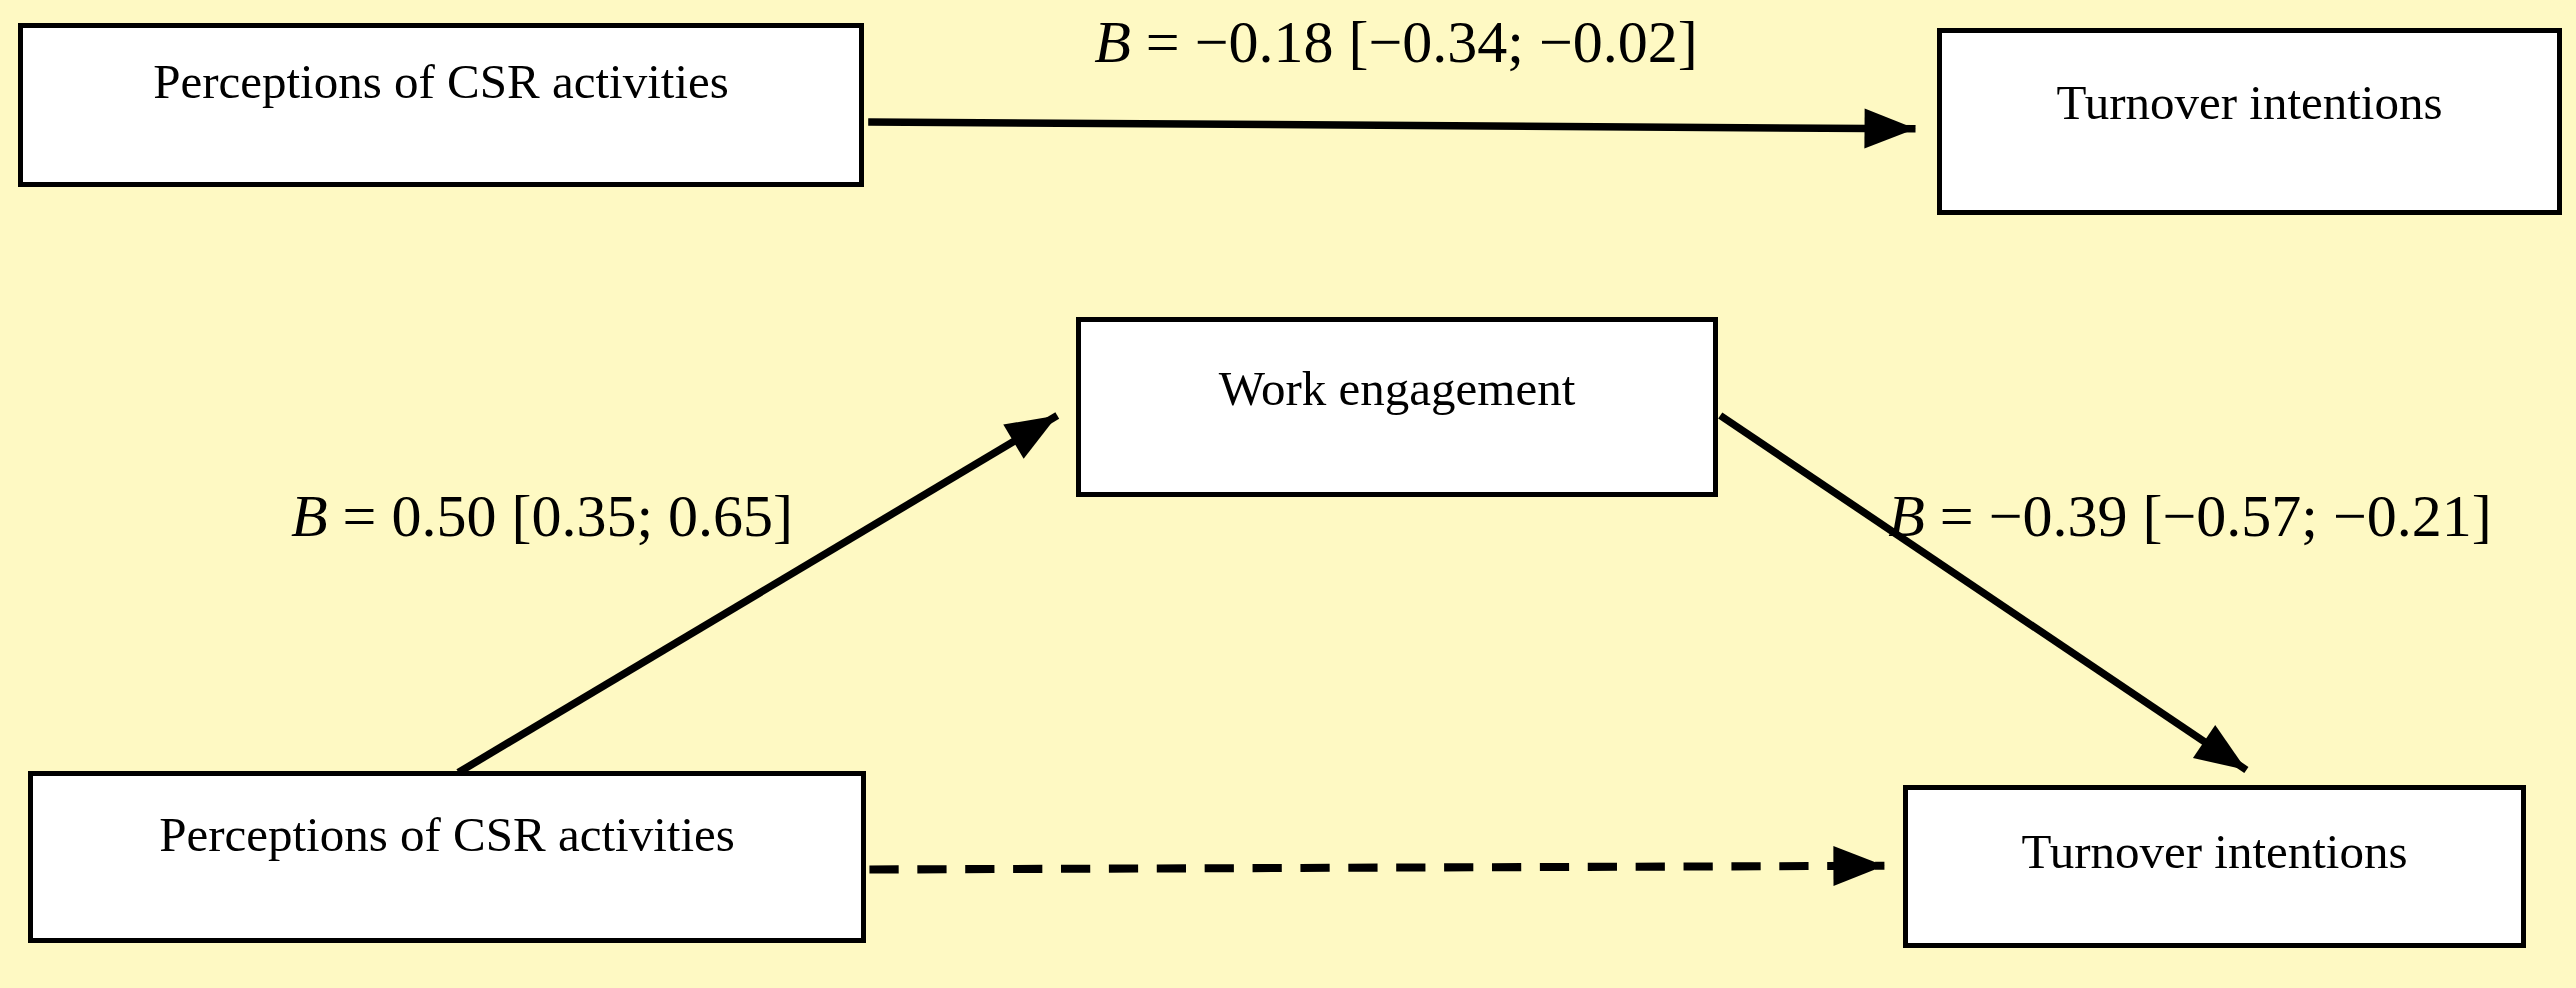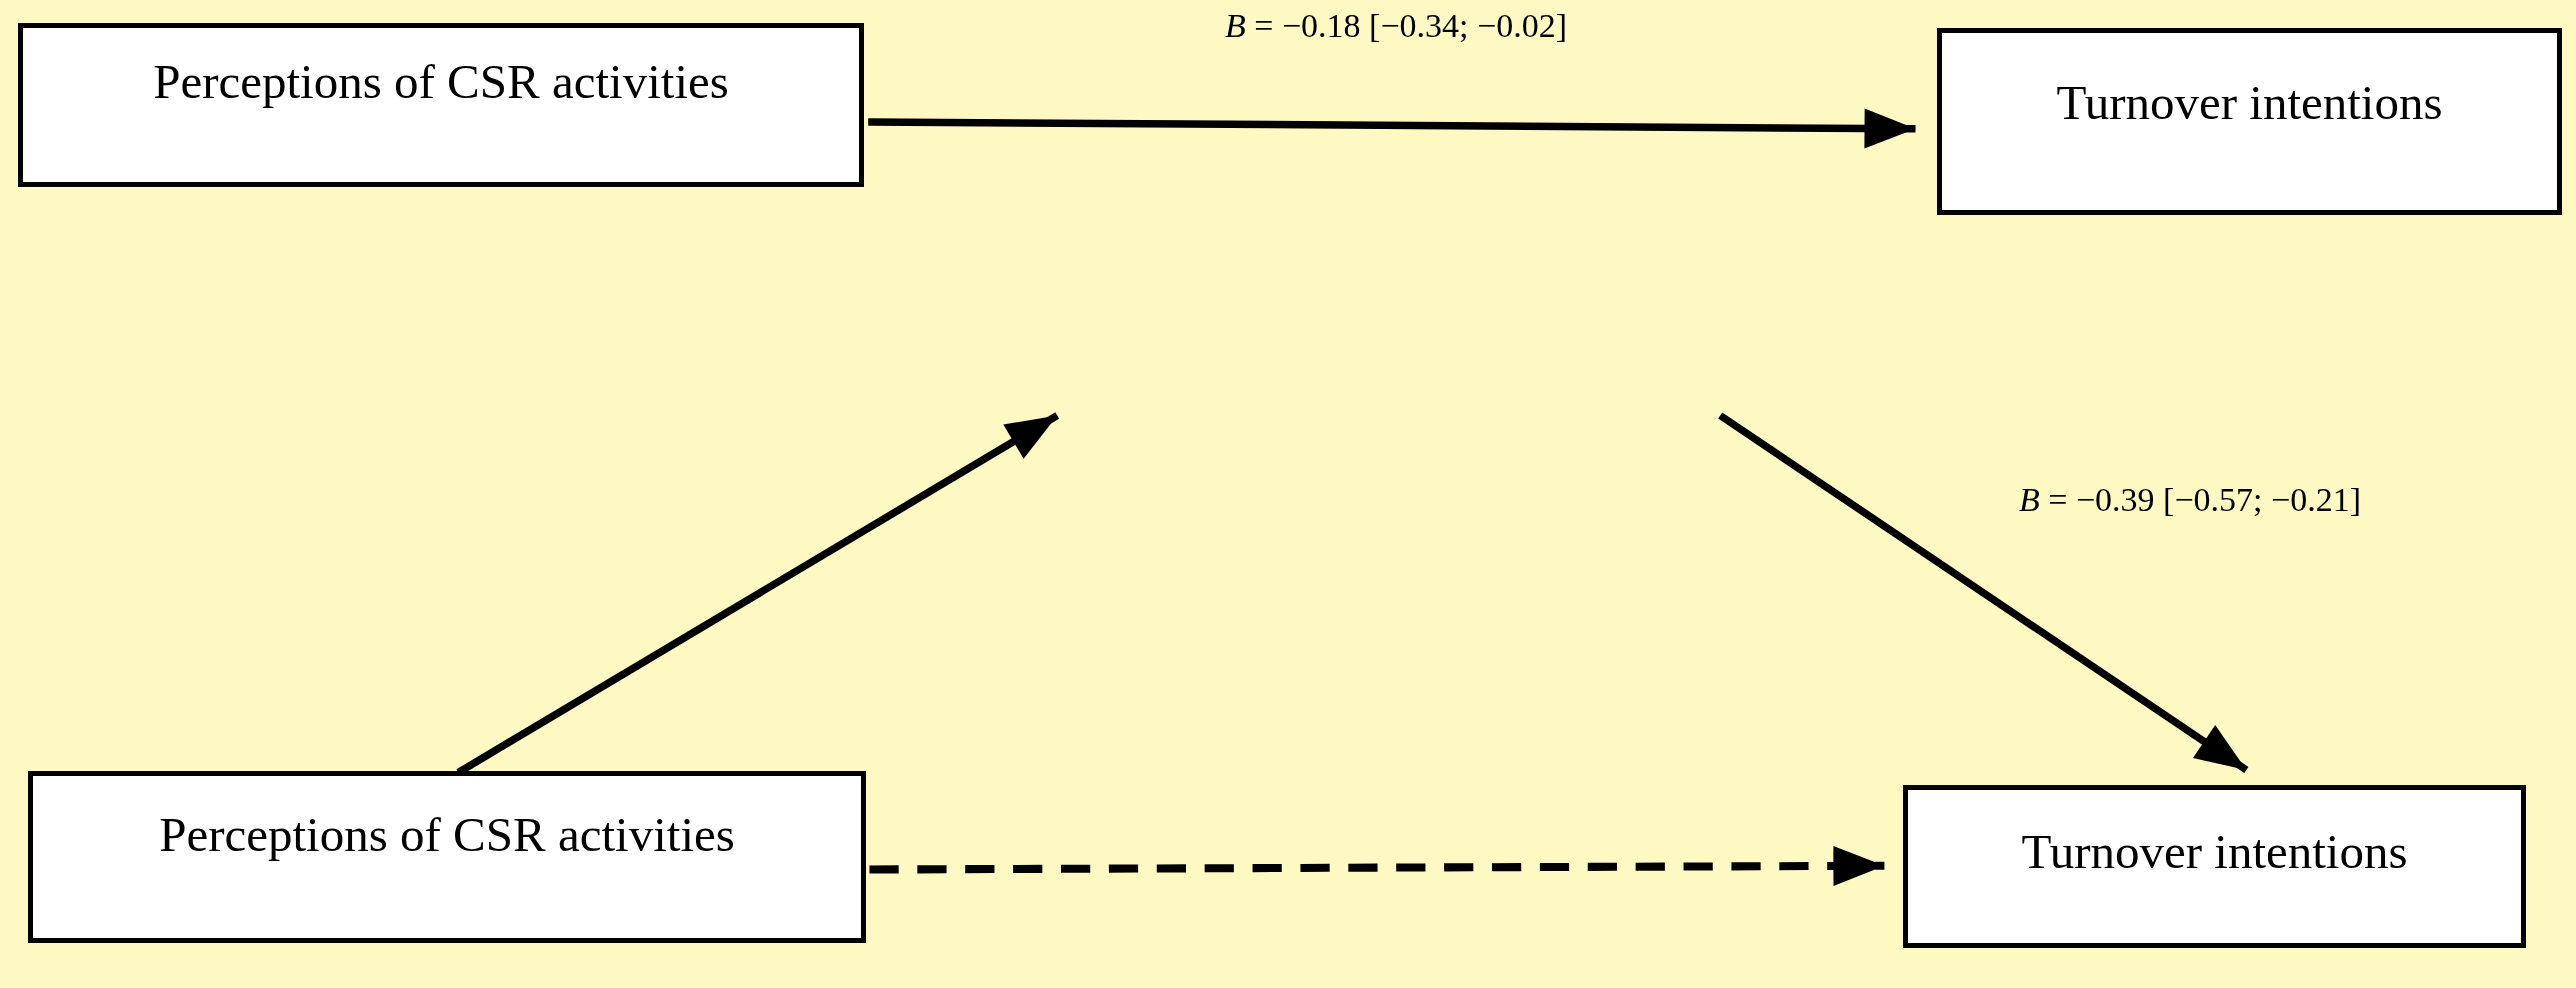--- a/index.html
+++ b/index.html
@@ -27,21 +27,21 @@
     text-align: center;
   }
   .node-label {
     font-size: 49px;
     line-height: 1.15;
     white-space: nowrap;
   }
   .path-label {
     position: absolute;
     transform: translateX(-50%);
-    font-size: 34px;
+    font-size: 60px;
     line-height: 1.2;
     white-space: nowrap;
   }
   .path-label .var {
     font-style: italic;
   }
   svg.arrow-layer {
     position: absolute;
     left: 0;
     top: 0;
@@ -71,29 +71,35 @@
   </div>
 
   <div class="node-box" style="left:1937px; top:28px; width:625px; height:187px; padding-top:42px;">
     <span class="node-label">Turnover intentions</span>
   </div>
 
   <div class="path-label" style="left:1396px; top:6.2px;">
     <span class="var">B</span><span> = −0.18 [−0.34; −0.02]</span>
   </div>
 
+  <div class="node-box" style="left:1076px; top:317px; width:642px; height:180px; padding-top:39px;">
+    <span class="node-label">Work engagement</span>
+  </div>
 
   <div class="node-box" style="left:28px; top:771px; width:838px; height:172px; padding-top:31px;">
     <span class="node-label">Perceptions of CSR activities</span>
   </div>
 
   <div class="node-box" style="left:1903px; top:785px; width:623px; height:163px; padding-top:34px;">
     <span class="node-label">Turnover intentions</span>
   </div>
 
+  <div class="path-label" style="left:542px; top:480px;">
+    <span class="var">B</span><span> = 0.50 [0.35; 0.65]</span>
+  </div>
 
   <div class="path-label" style="left:2190px; top:480px;text-align:center;">
     <span class="var">B</span><span> = −0.39 [−0.57; −0.21]</span>
   </div>
 
 
 </div>
 
 
 </body></html>

